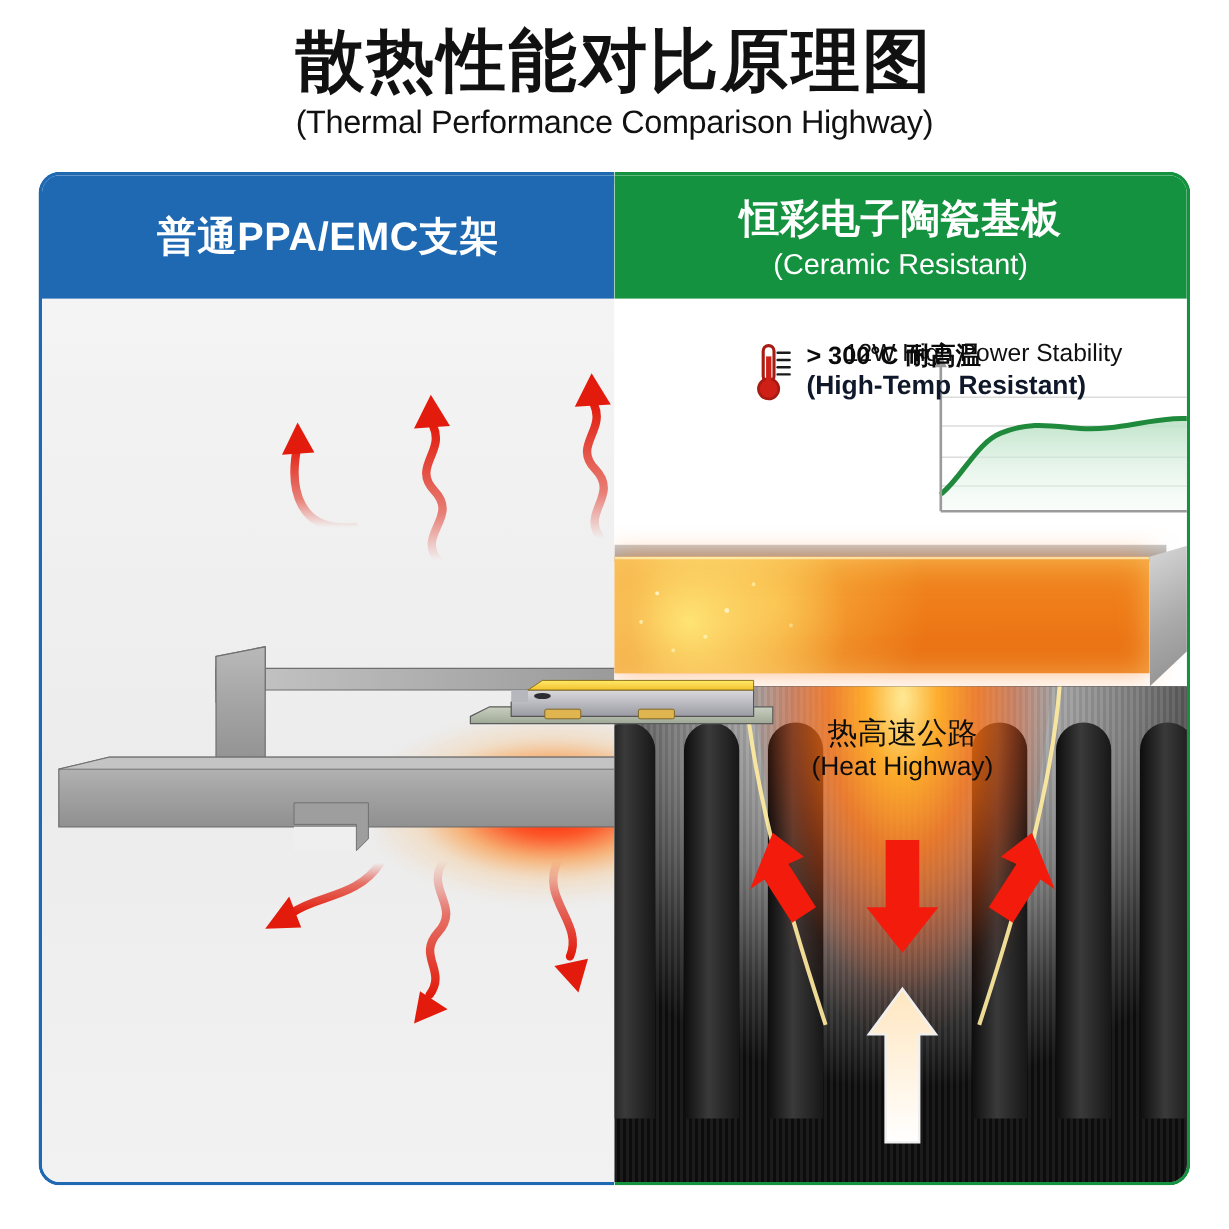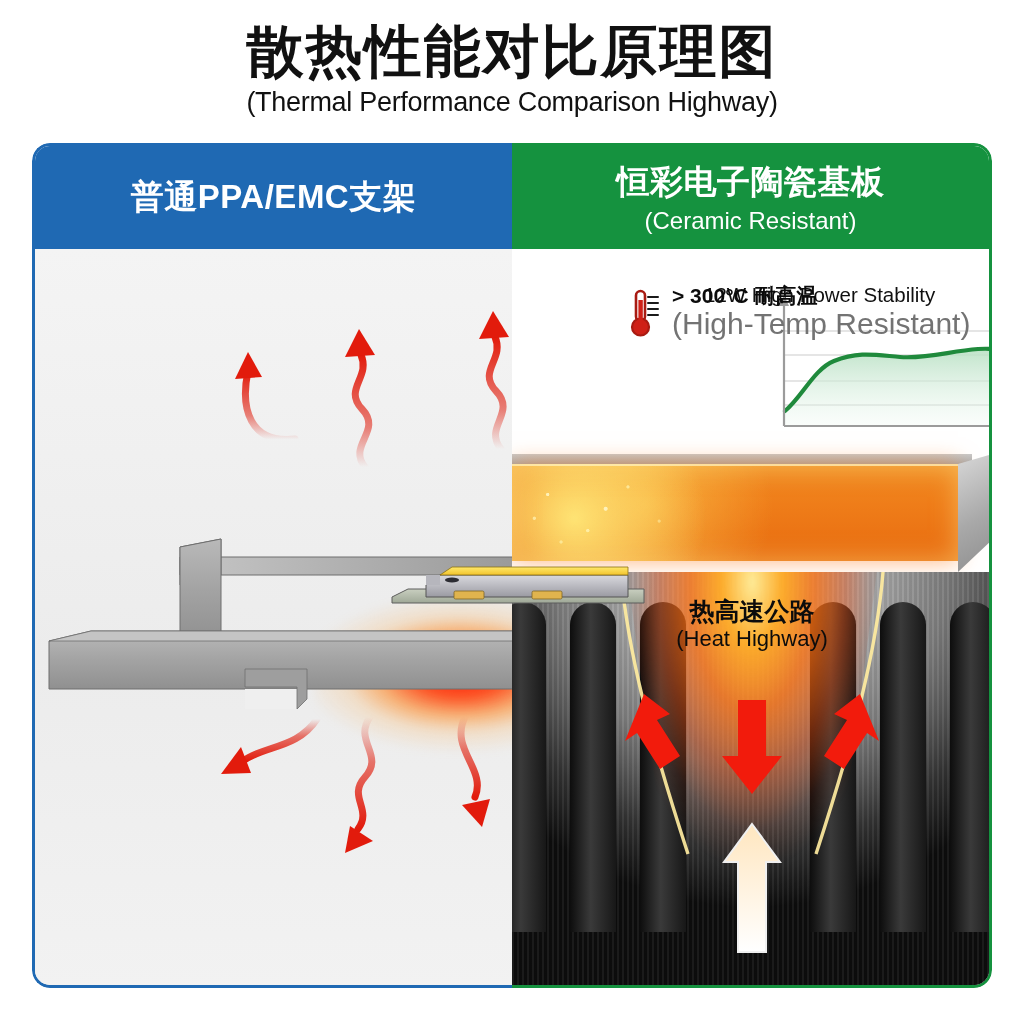--- a/index.html
+++ b/index.html
@@ -75,41 +75,41 @@
        radial-gradient(circle at 5% 55%, rgba(255,245,175,.6) 0 1.3px, transparent 2px);
      mix-blend-mode:screen; }
   .slab-side { position:absolute; left:446px; top:0; width:34px; height:118px;
      background:linear-gradient(150deg,#d8d8d8,#a9a9a9 55%,#8e8e8e);
      clip-path:polygon(0 10px, 100% 0, 100% 86px, 0 100%); }
   .slab-top { position:absolute; left:0; top:0; width:460px; height:14px;
      background:linear-gradient(180deg,#c9c9c9,#9f9f9f); }
 
   .temp-label { position:absolute; left:118px; top:36px; display:flex; align-items:center; gap:8px; z-index:6; }
   .temp-txt .t1 { font-size:21px; font-weight:bold; color:#0b0b0b; line-height:1.04; }
-  .temp-txt .t2 { font-size:30px; font-weight:normal; color:#737373; }
+  .temp-txt .t2 { font-size:22px; font-weight:bold; color:#0f172a; }
 
   
   .sink { position:absolute; left:0; top:323px; width:480px; height:419px; overflow:hidden;
      background:linear-gradient(180deg,#111 0%, #0a0a0a 100%); }
   .sink-metal { position:absolute; inset:0;
      background:
        repeating-linear-gradient(90deg, rgba(255,255,255,.06) 0 2px, rgba(0,0,0,.06) 2px 5px),
        radial-gradient(ellipse 70% 80% at 50% 0%, #dcdcdc 0%, #b2b2b2 32%, #7c7c7c 58%, #343434 82%, #0d0d0d 100%); }
   .fin { position:absolute; top:30px; width:46px; height:330px; border-radius:23px 23px 0 0;
      background:linear-gradient(90deg,#0d0d0d,#3a3a3a 45%,#171717); }
   
   .funnel { position:absolute; left:108px; top:-14px; width:264px; height:400px; z-index:3;
      background:radial-gradient(ellipse 52% 72% at 50% 6%,
         rgba(255,235,150,.98) 0%, rgba(255,170,35,.95) 22%, rgba(247,110,16,.8) 45%,
         rgba(220,70,10,.45) 68%, rgba(160,40,5,.12) 86%, rgba(0,0,0,0) 100%);
      clip-path: polygon(2% 0%, 98% 0%, 78% 100%, 22% 100%);
      filter:blur(2px); }
   .funnel-edge { position:absolute; left:100px; top:-16px; width:280px; height:300px; z-index:4; }
   .hh-label { position:absolute; left:0; top:26px; width:480px; text-align:center; z-index:7; }
-  .hh-cn { font-size:25px; font-weight:bold; color:#0c0c0c; line-height:1.1; }
+  .hh-cn { font-size:25px; font-weight:normal; color:#0c0c0c; line-height:1.1; }
   .hh-en { font-size:22px; color:#0c0c0c; }
   .arrows { position:absolute; left:0; top:0; width:480px; height:419px; z-index:6; }
 </style>
 </head>
 <body>
 
 <div id="stage">
 
   <div class="title-zone">
     <div class="title-cn">散热性能对比原理图</div>

